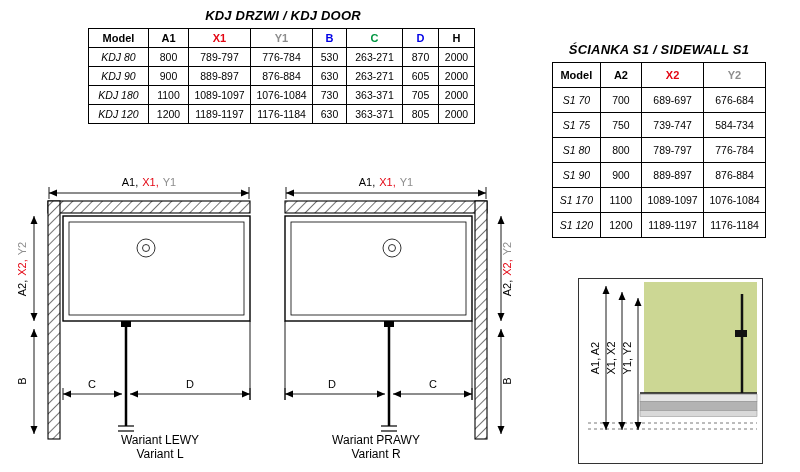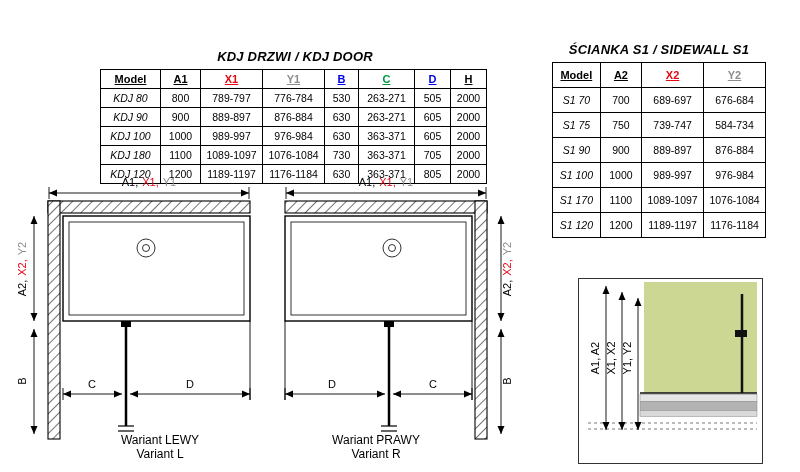--- a/index.html
+++ b/index.html
@@ -7,29 +7,29 @@
   body { width:800px; height:472px; font-family:"Liberation Sans", sans-serif; color:#000; }
   .sheet { position:relative; width:800px; height:472px; background:#fff; overflow:hidden; }
 
   .tbl-title { font-size:13px; font-weight:bold; font-style:italic; text-align:center; margin-bottom:5px; letter-spacing:0.2px; }
 
   table.spec { border-collapse:collapse; background:#fff; }
   table.spec th, table.spec td {
     border:1px solid #000; text-align:center; font-size:10.5px;
     padding:3px 5px; white-space:nowrap; vertical-align:middle;
   }
-  table.spec th { font-weight:bold; font-size:11px;text-decoration:underline; }
+  table.spec th { font-weight:bold; font-size:11px; }
   table.spec td.model { font-weight:normal; font-style:italic; }
 
   .c-red   { color:#e30613; }
   .c-gray  { color:#8d8d8d; }
   .c-blue  { color:#0000e6; }
   .c-green { color:#009640; }
 
-  .door-block   { position:absolute; left:100px; top:8px;  width:390px;margin-top:41px; }
+  .door-block   { position:absolute; left:88px; top:8px;  width:390px; }
   .side-block   { position:absolute; left:552px; top:42px; width:214px; }
   .side-block table.spec th, .side-block table.spec td { padding:6px 5px; }
 
   .diag-left    { position:absolute; left:18px;  top:176px; }
   .diag-right   { position:absolute; left:272px; top:176px; }
   .detail-block { position:absolute; left:578px; top:278px; }
 
   svg text.dim { font-size:11px; fill:#000; }
   svg text.cap { font-size:12px; fill:#000; }
   svg .red   { fill:#e30613; }
@@ -92,40 +92,30 @@
         </tr>
       </thead>
       <tbody>
         <tr>
           <td class="model">KDJ 80</td>
           <td>800</td>
           <td>789-797</td>
           <td>776-784</td>
           <td>530</td>
           <td>263-271</td>
-          <td>505</td>
+          <td>870</td>
           <td>2000</td>
         </tr>
         <tr>
           <td class="model">KDJ 90</td>
           <td>900</td>
           <td>889-897</td>
           <td>876-884</td>
           <td>630</td>
           <td>263-271</td>
-          <td>605</td>
-          <td>2000</td>
-        </tr>
-        <tr>
-          <td class="model">KDJ 100</td>
-          <td>1000</td>
-          <td>989-997</td>
-          <td>976-984</td>
-          <td>630</td>
-          <td>363-371</td>
           <td>605</td>
           <td>2000</td>
         </tr>
         <tr>
           <td class="model">KDJ 180</td>
           <td>1100</td>
           <td>1089-1097</td>
           <td>1076-1084</td>
           <td>730</td>
           <td>363-371</td>
@@ -170,30 +160,30 @@
           <td>689-697</td>
           <td>676-684</td>
         </tr>
         <tr>
           <td class="model">S1 75</td>
           <td>750</td>
           <td>739-747</td>
           <td>584-734</td>
         </tr>
         <tr>
+          <td class="model">S1 80</td>
+          <td>800</td>
+          <td>789-797</td>
+          <td>776-784</td>
+        </tr>
+        <tr>
           <td class="model">S1 90</td>
           <td>900</td>
           <td>889-897</td>
           <td>876-884</td>
-        </tr>
-        <tr>
-          <td class="model">S1 100</td>
-          <td>1000</td>
-          <td>989-997</td>
-          <td>976-984</td>
         </tr>
         <tr>
           <td class="model">S1 170</td>
           <td>1100</td>
           <td>1089-1097</td>
           <td>1076-1084</td>
         </tr>
         <tr>
           <td class="model">S1 120</td>
           <td>1200</td>

